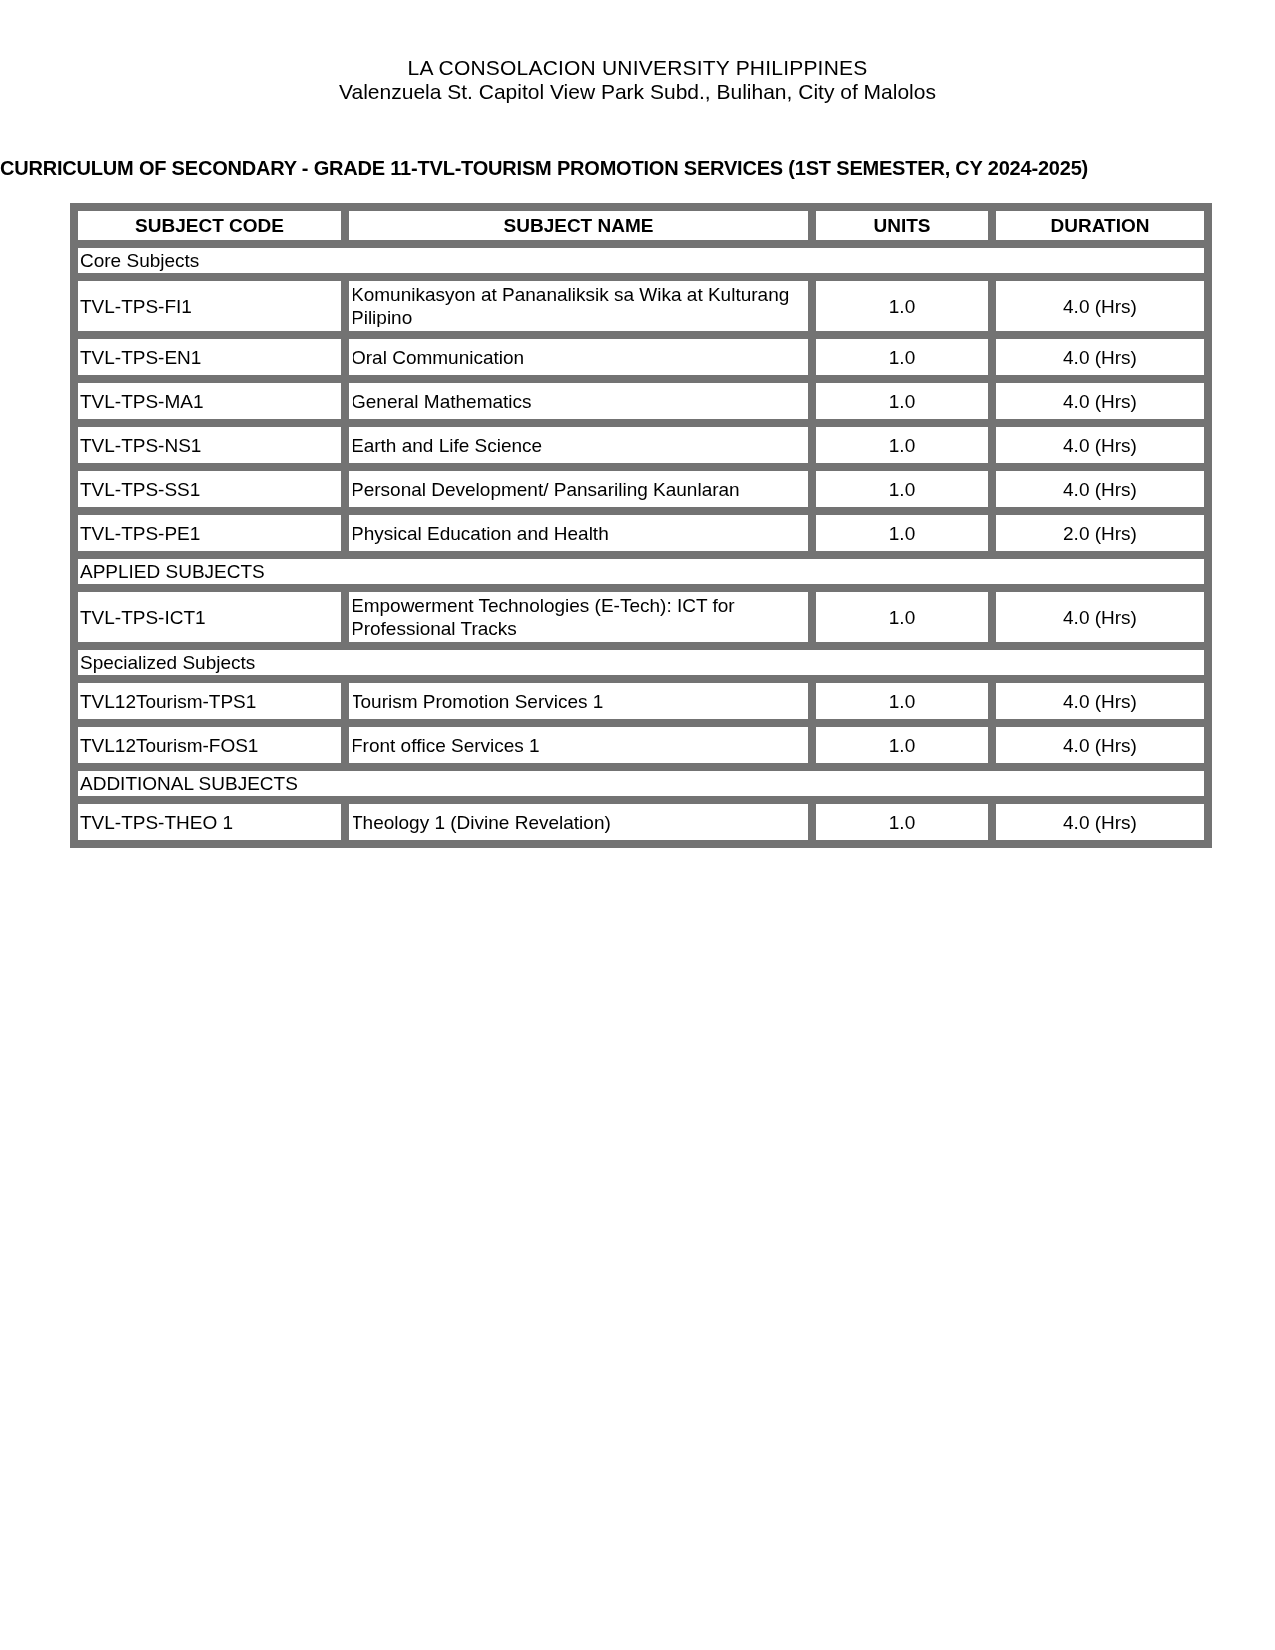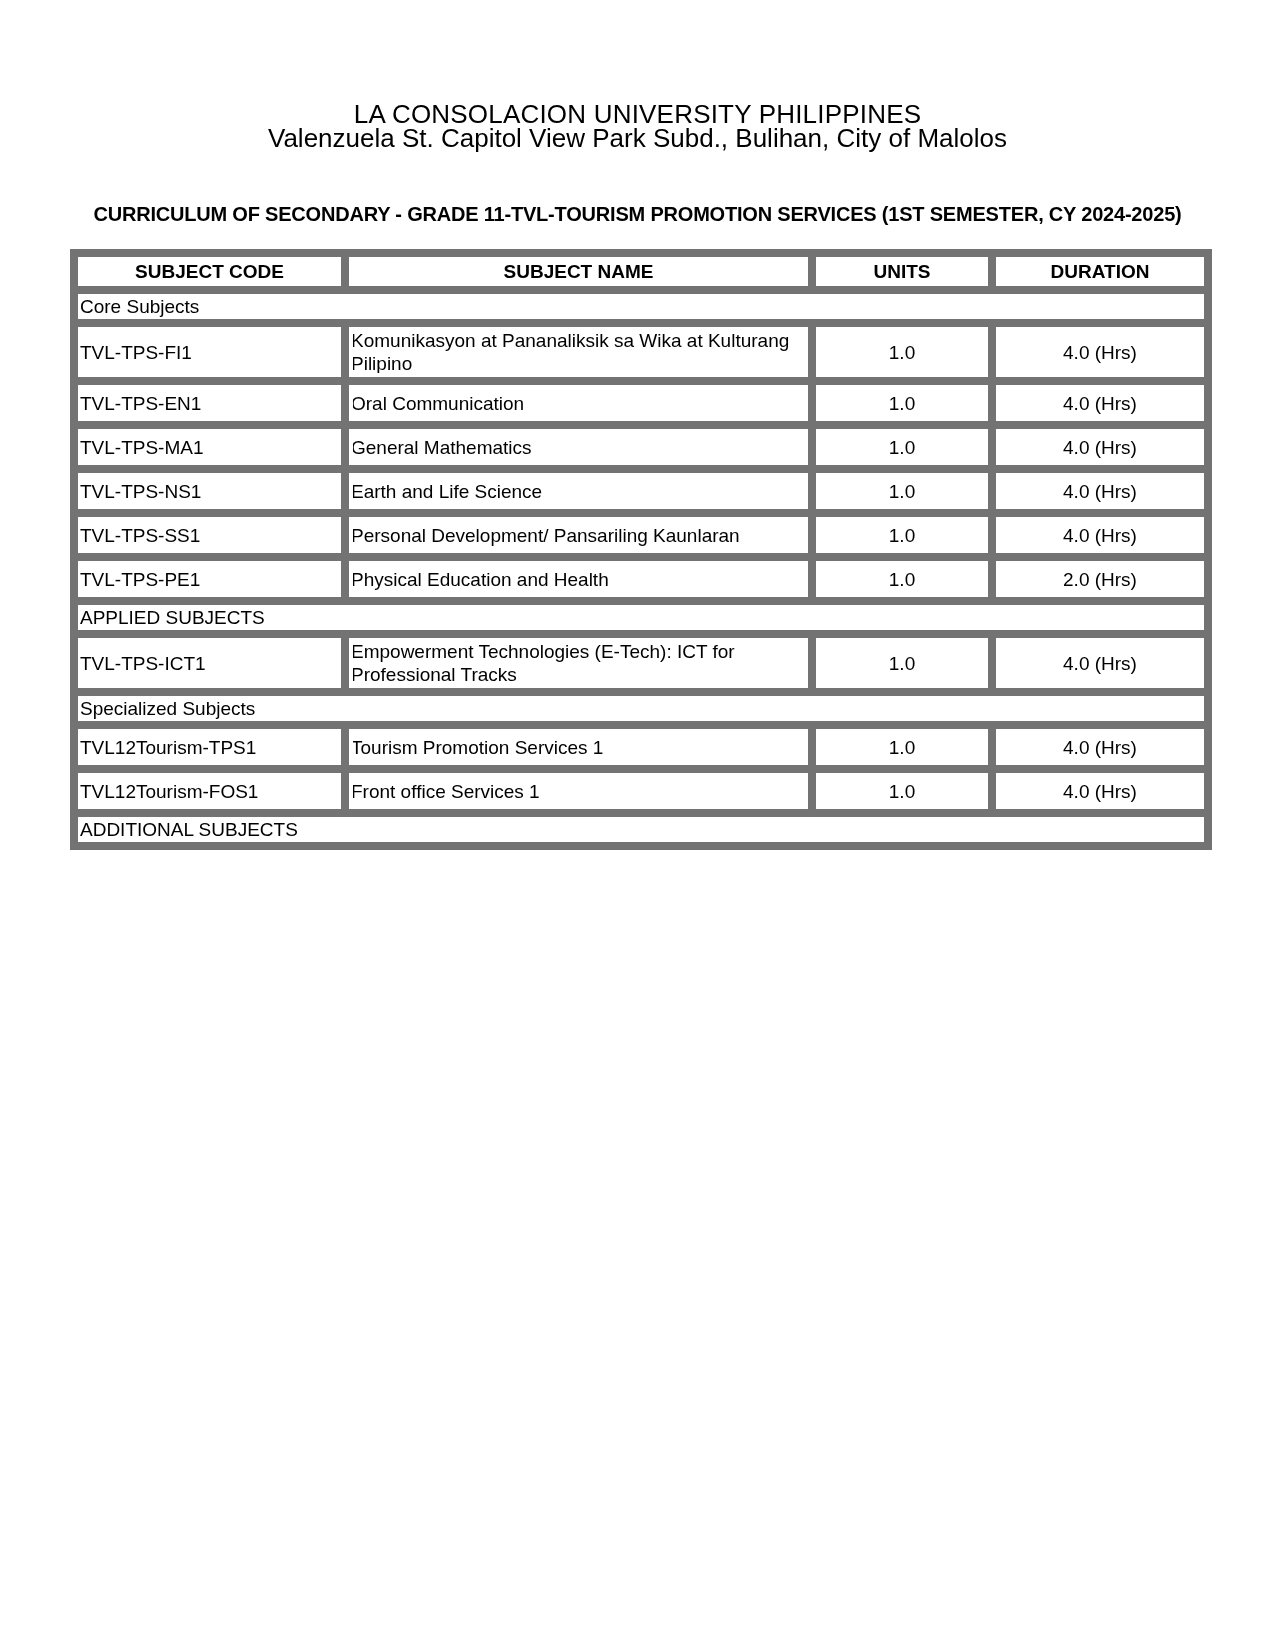--- a/index.html
+++ b/index.html
@@ -6,29 +6,28 @@
   html, body { background: #ffffff; }
   body {
     width: 1275px;
     height: 1650px;
     position: relative;
     font-family: "Liberation Sans", sans-serif;
     color: #000000;
     overflow: hidden;
   }
   .doc-header {
-    margin-top: 102px;
+    margin-top: 56px;
     text-align: center;
-    font-size: 26px;
+    font-size: 21px;
     line-height: 24px;
   }
   .doc-header .uni-name { letter-spacing: 0.2px; }
   .curriculum-title {
     margin-top: 53px;
-    text-align: center;
     font-size: 20px;
     font-weight: bold;
     letter-spacing: -0.2px;
   }
   table.curriculum {
     margin-top: 23px;
     margin-left: 70px;
     width: 1134px;
     border-collapse: collapse;
     table-layout: fixed;
@@ -146,14 +145,20 @@
     </tr>
     <tr class="subject-row">
       <td class="cell-code">TVL12Tourism-FOS1</td>
       <td class="cell-name">Front office Services 1</td>
       <td class="cell-units">1.0</td>
       <td class="cell-dur">4.0 (Hrs)</td>
     </tr>
     <tr class="section-row">
       <td colspan="4">ADDITIONAL SUBJECTS</td>
     </tr>
+    <tr class="subject-row">
+      <td class="cell-code">TVL-TPS-THEO 1</td>
+      <td class="cell-name">Theology 1 (Divine Revelation)</td>
+      <td class="cell-units">1.0</td>
+      <td class="cell-dur">4.0 (Hrs)</td>
+    </tr>
   </tbody>
 </table>
 
 </body></html>

